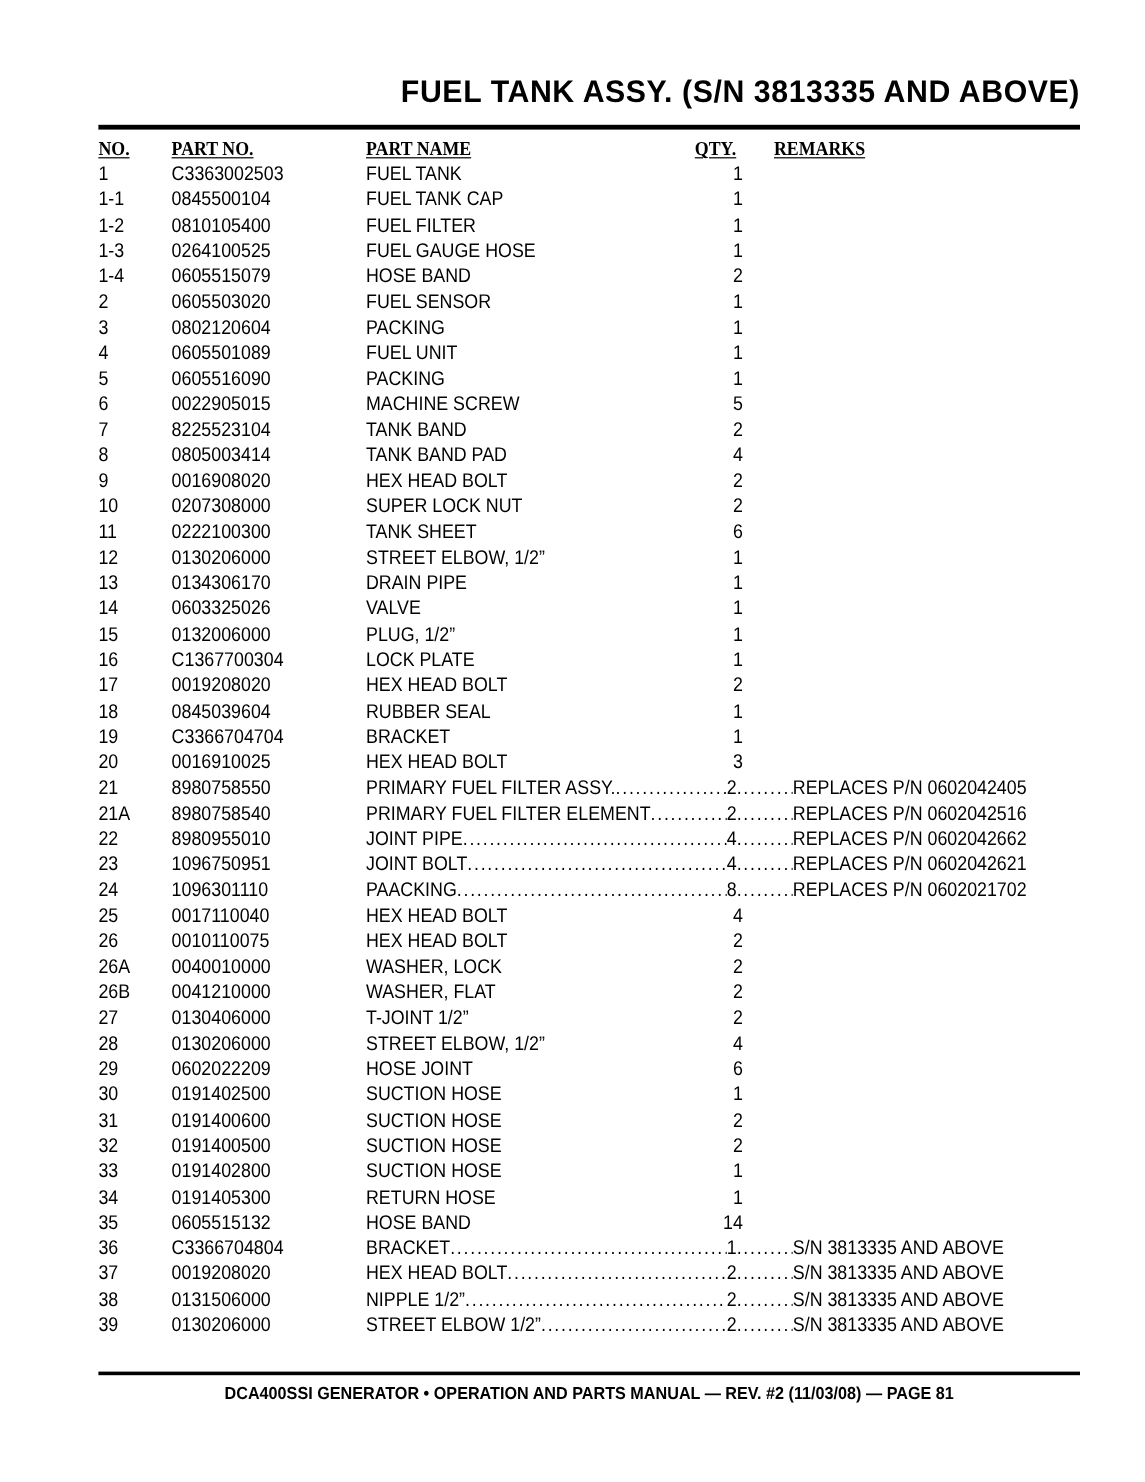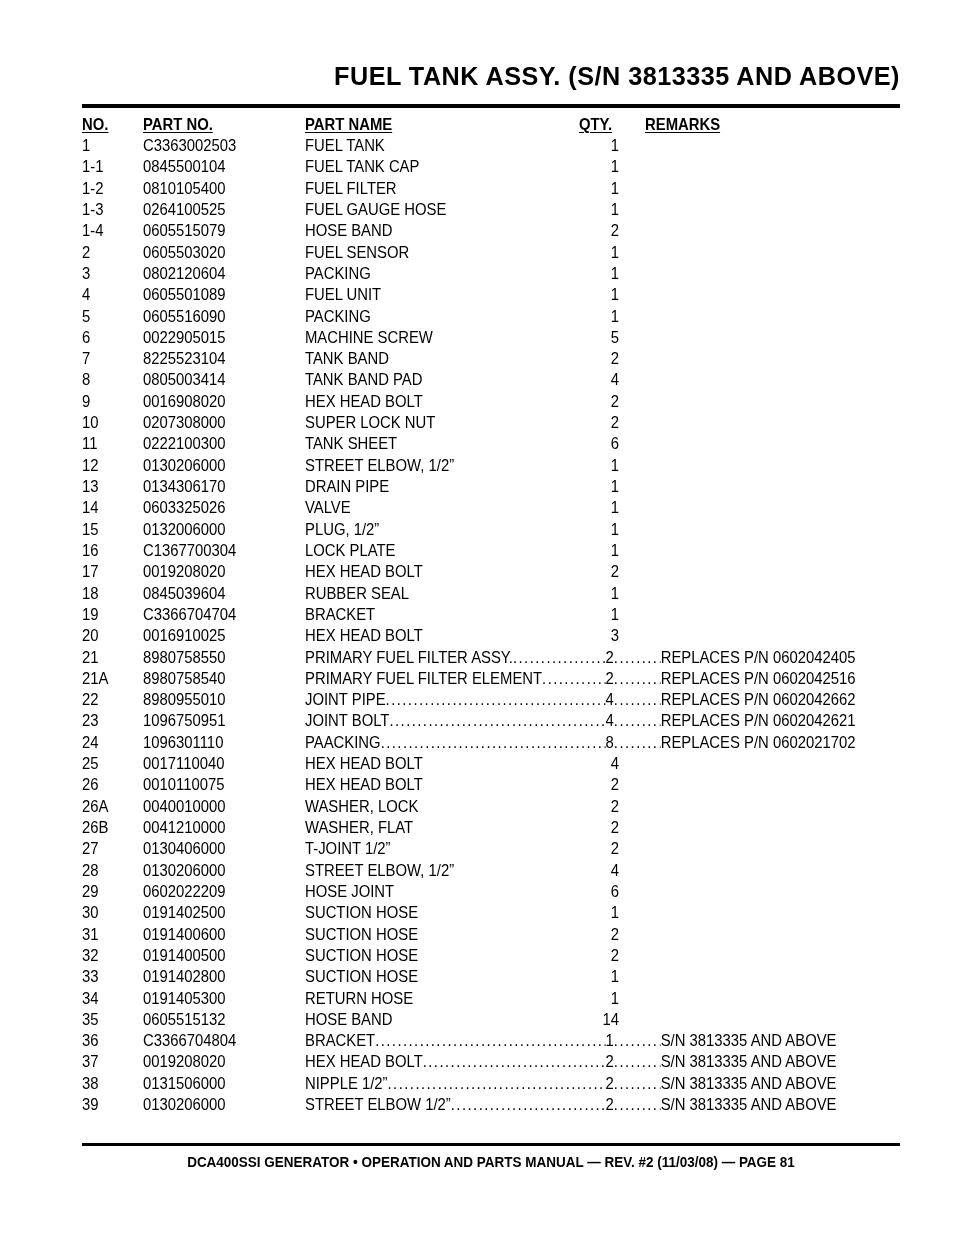--- a/index.html
+++ b/index.html
@@ -67,21 +67,21 @@
   .c-qty   { left: 497px; width: 40px; text-align: right;
              transform: scaleX(0.90); transform-origin: right center; }
   .c-rem   { left: 563px; }
 
   
   .row.head .cell {
     font-weight: bold;
     text-decoration: underline;
     text-underline-offset: 2px;
   }
-  .row.head { height: 22px; line-height: 22px; }
+  .row.head { height: 22px; line-height: 22px; font-family: Liberation Serif, serif; }
   .row.head .cell { line-height: 22px; }
   .row.head .c-qty { text-align: left; transform-origin: left center; width: auto; }
 
   
   .row.leader .lead-wrap {
     position: absolute;
     left: 223px;
     top: 0;
     width: 706px;
     display: flex;

